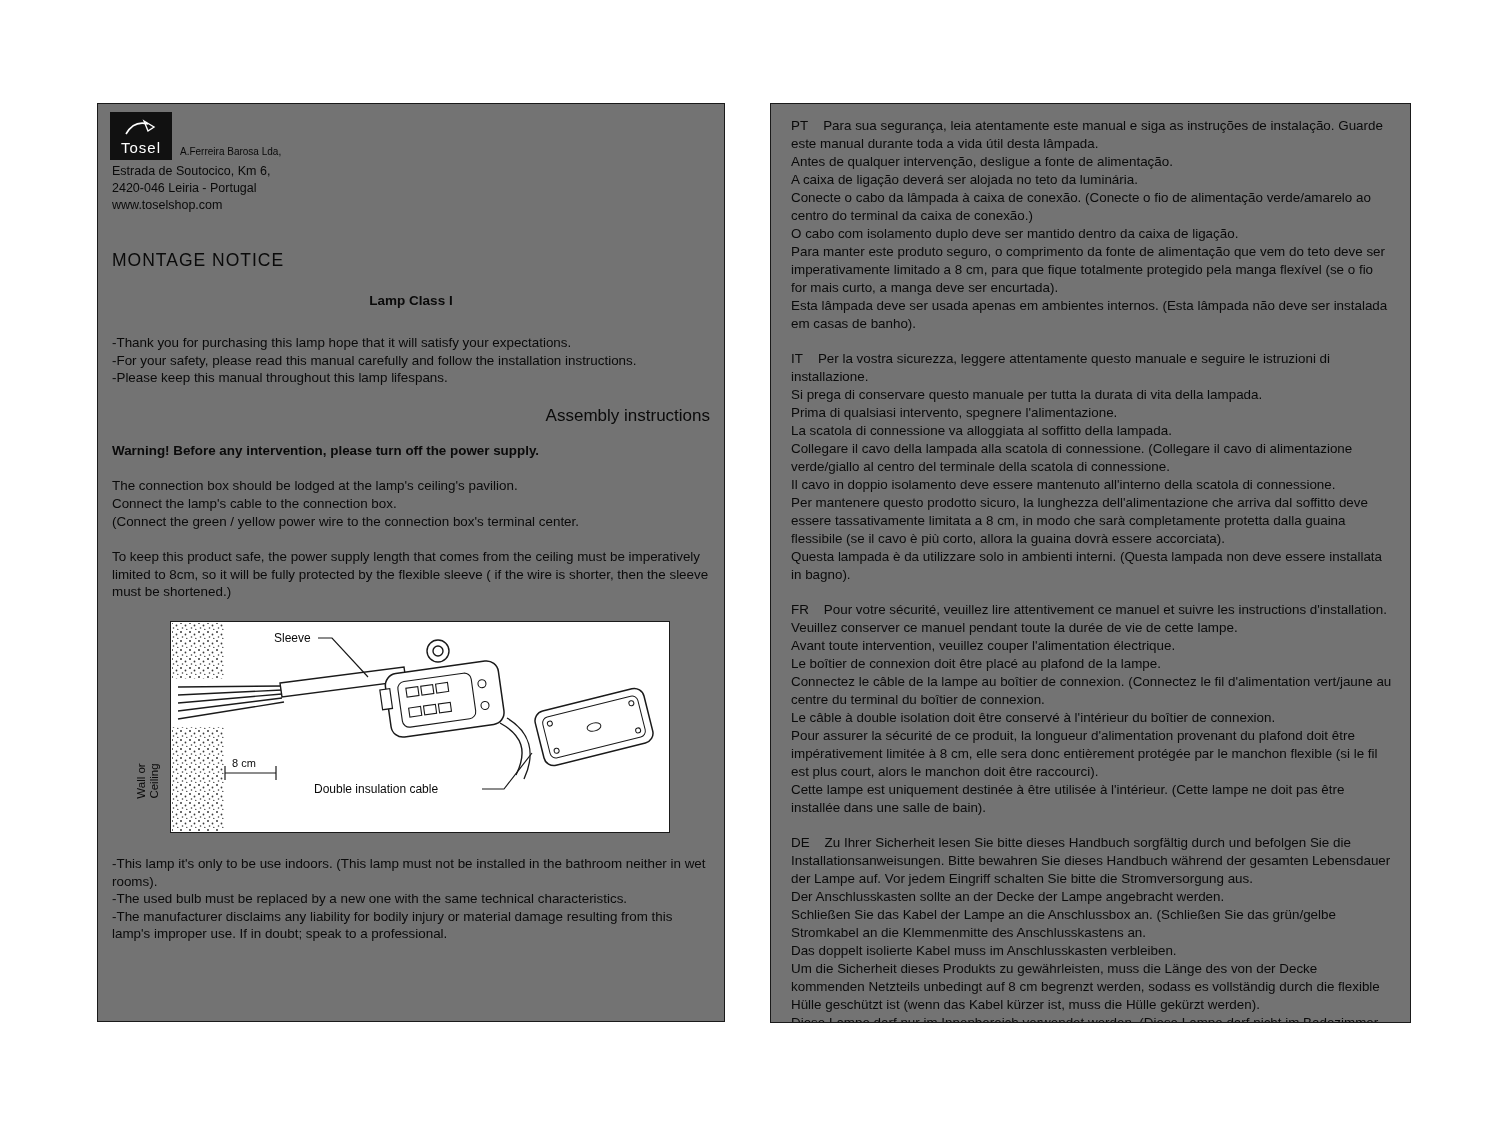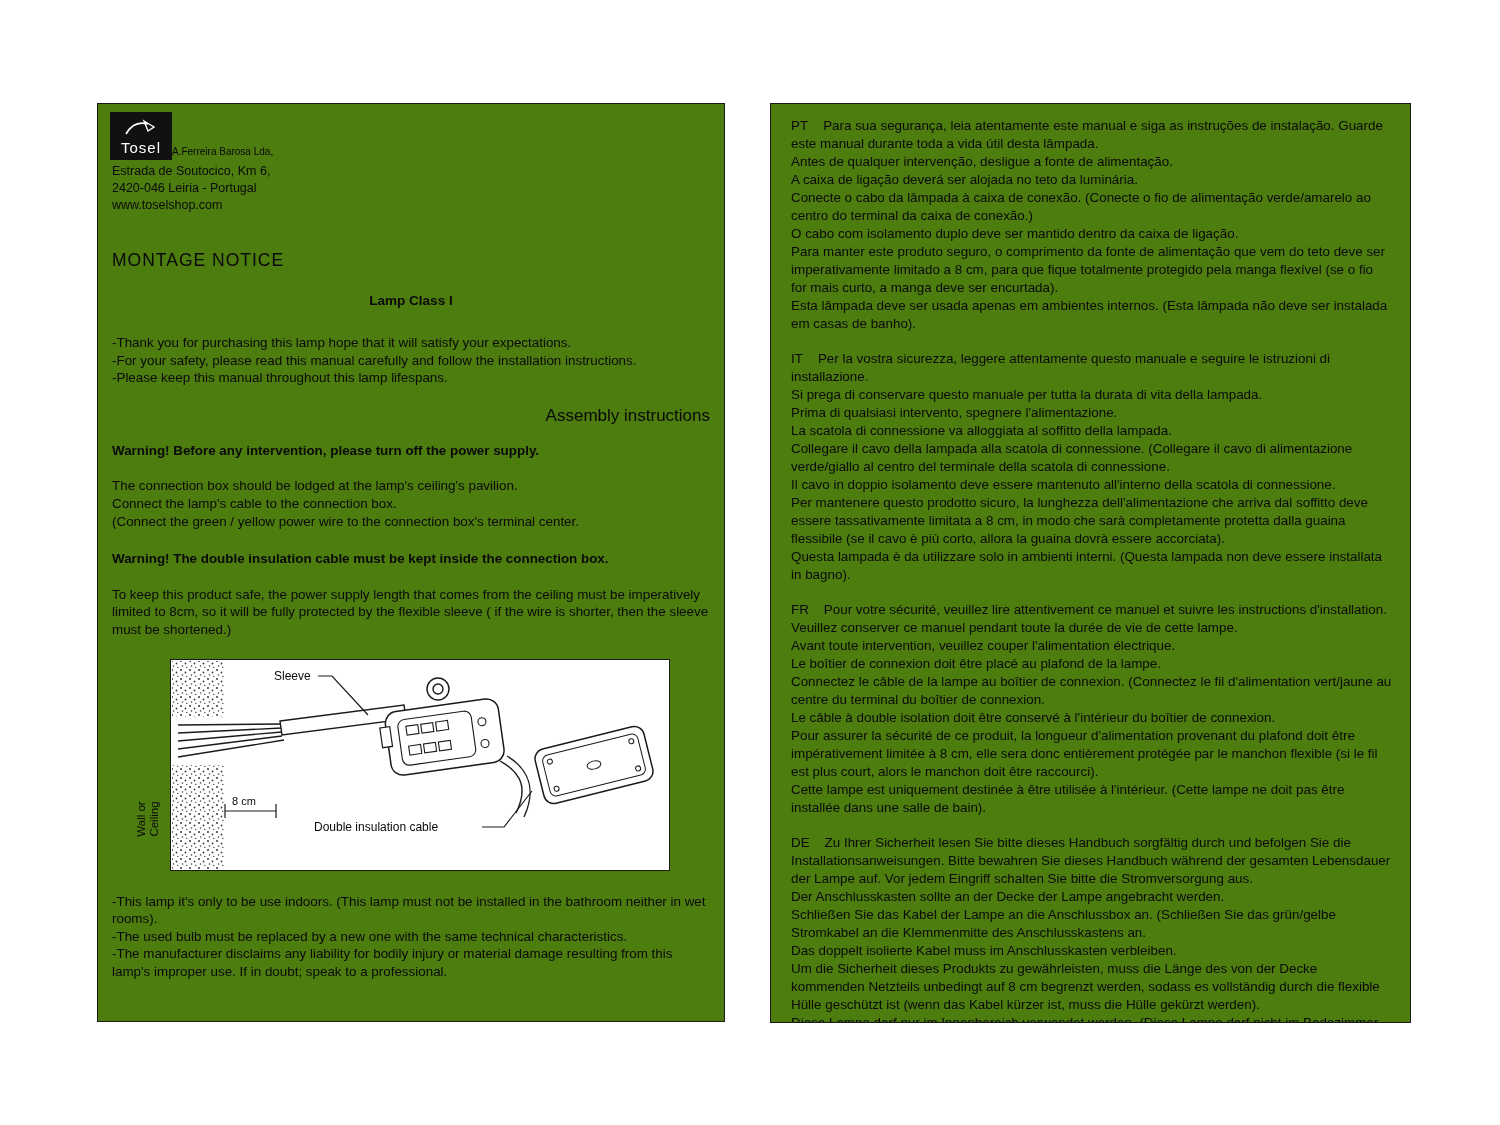--- a/index.html
+++ b/index.html
@@ -1,24 +1,24 @@
 <!DOCTYPE html>
 <html><head>
 <meta charset="utf-8">
 <style>
   * { margin:0; padding:0; box-sizing:border-box; }
   html,body { width:1500px; height:1125px; background:#ffffff; }
   body { font-family:"Liberation Sans", sans-serif; color:#0a0a0a; position:relative; }
 
-  .panel { position:absolute; top:103px; border:1px solid #1a1a1a; background:#4d7c0f; }
+  .panel { position:absolute; top:103px; border:1px solid #1a1a1a; background:#737373; }
   .panel-left  { left:97px;  width:628px; height:919px; padding:8px 14px 0 14px; overflow:hidden; }
   .panel-right { left:770px; width:641px; height:920px; padding:13px 18px 0 20px; overflow:hidden; }
 
   
-  .logo-row { display:flex; align-items:flex-end; margin-left:-2px; }
+  .logo-row { display:flex; align-items:flex-end; gap:8px; margin-left:-2px; }
   .logo-box { width:62px; height:48px; background:#111; color:#fff; display:flex;
               flex-direction:column; align-items:center; justify-content:flex-end;
               padding-bottom:5px; position:relative; }
   .logo-box .brand { font-size:15px; letter-spacing:1px; line-height:14px; }
   .logo-box svg { position:absolute; top:6px; left:14px; }
   .addr-line1 { font-size:10px; padding-bottom:3px; }
   .addr { font-size:12.5px; line-height:17px; margin-top:3px; }
 
   .doc-title { text-align:left; font-size:17.5px; letter-spacing:1px; margin-top:36px; }
   .doc-subtitle { text-align:center; font-size:13.5px; font-weight:bold; margin-top:22px; }
@@ -75,21 +75,20 @@
 -Please keep this manual throughout this lamp lifespans.</div>
 
   <div class="section-heading">Assembly instructions</div>
 
   <div class="warning">Warning! Before any intervention, please turn off the power supply.</div>
 
   <div class="body-text para">The connection box should be lodged at the lamp's ceiling's pavilion.
 Connect the lamp's cable to the connection box.
 (Connect the green / yellow power wire to the connection box's terminal center.</div>
 
-  <div class="warning" style="margin-top:20px;">Warning! The double insulation cable must be kept inside the connection box.</div>
 
   <div class="body-text para">To keep this product safe, the power supply length that comes from the ceiling must be imperatively limited to 8cm, so it will be fully protected by the flexible sleeve ( if the wire is shorter, then the sleeve must be shortened.)</div>
 
   <div class="diagram">
     <div class="wall-label">Wall or
 Ceiling</div>
     <svg width="500" height="212" viewBox="0 0 500 212">
       <defs>
         <pattern id="stip" width="9" height="9" patternUnits="userSpaceOnUse">
           <circle cx="2" cy="2" r="1" fill="#3a3a3a"></circle>

